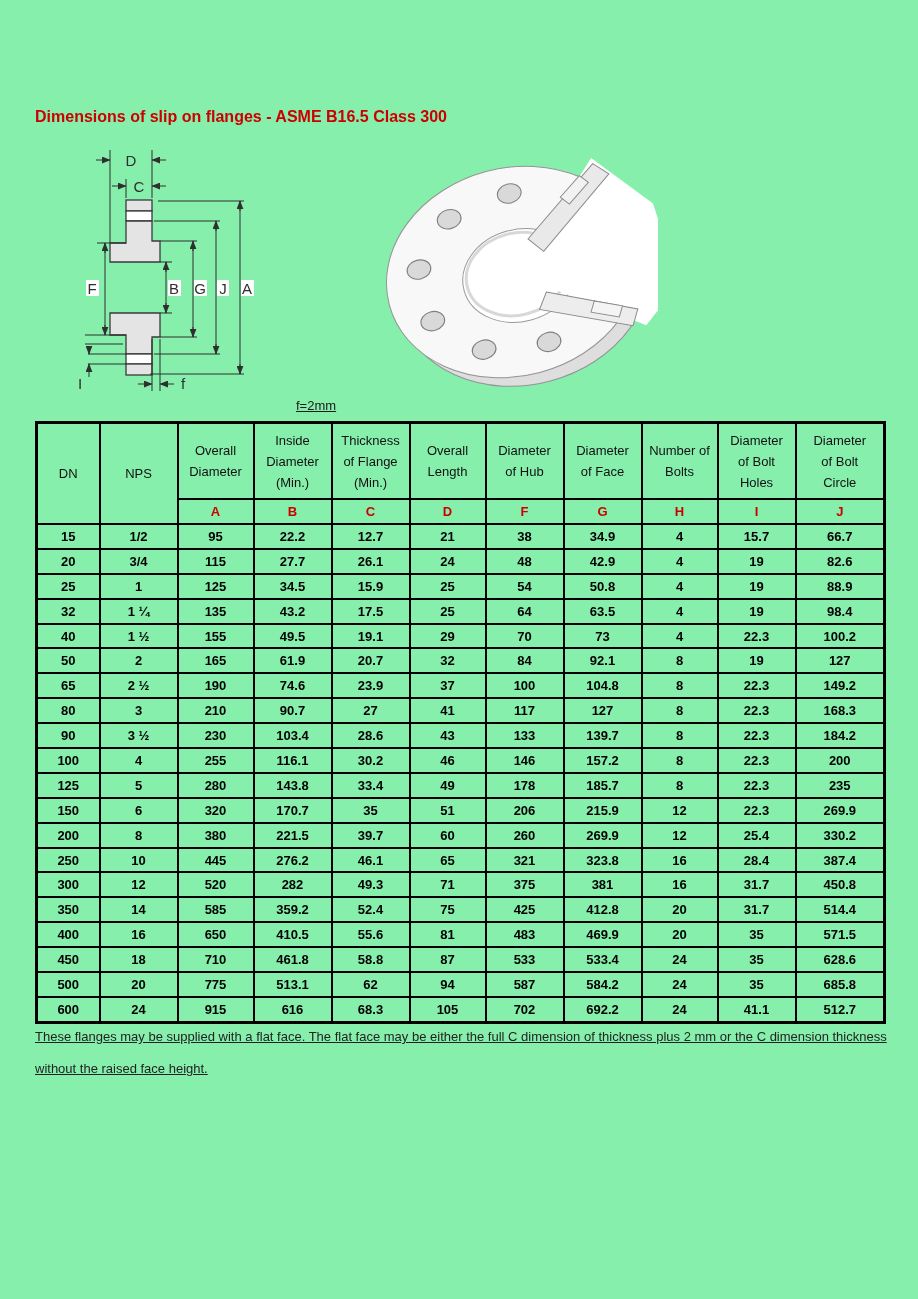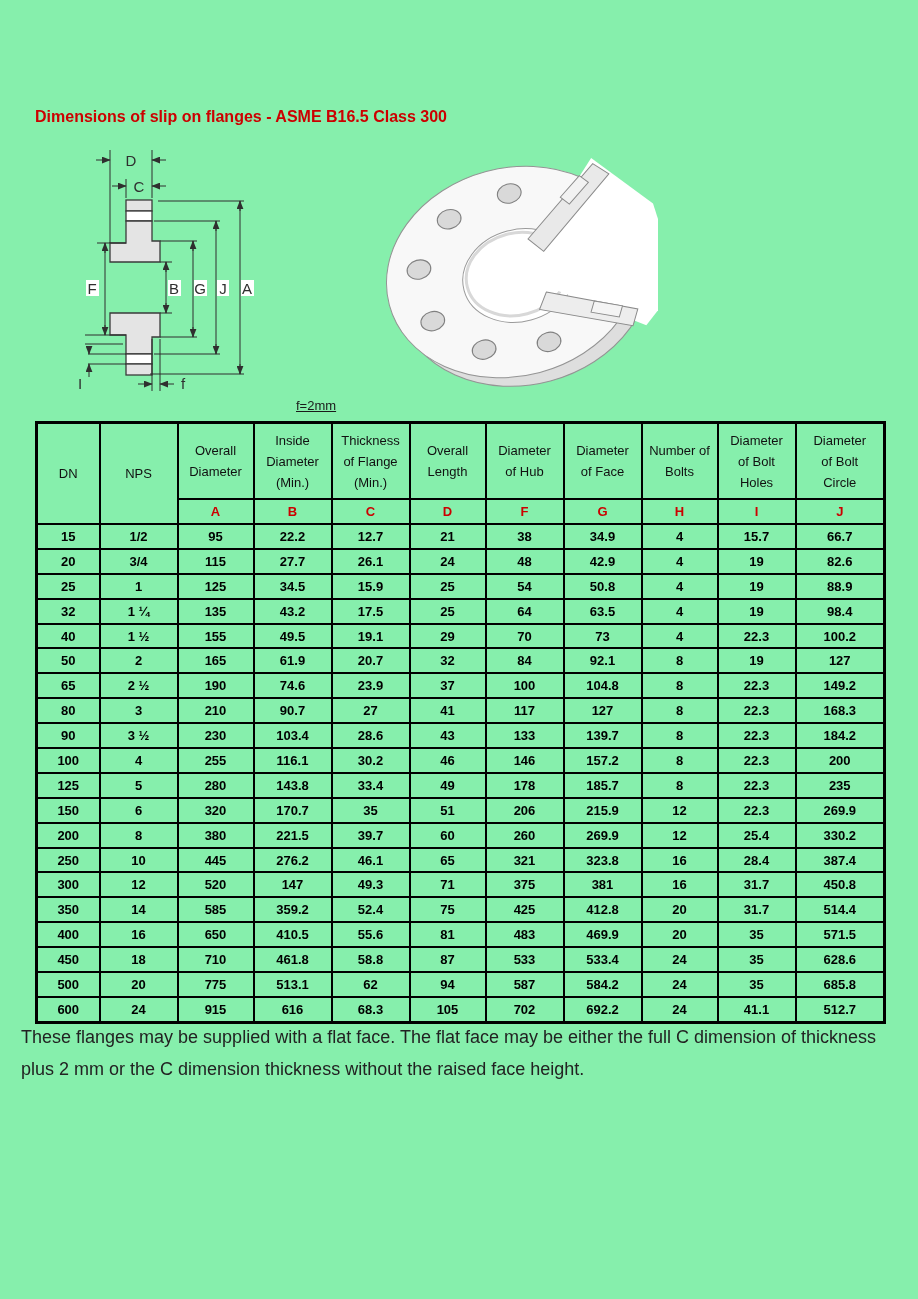--- a/index.html
+++ b/index.html
@@ -28,22 +28,22 @@
     font-weight:normal;font-size:13px;line-height:21px;color:#111;
     white-space:pre-line;height:74px;
   }
   .dim-table th.ltr{
     font-weight:bold;font-size:13px;color:#cc0000;height:23px;
   }
   .dim-table td{
     font-weight:bold;font-size:13px;height:22.9px;color:#000;
   }
   .footer{
-    position:absolute;left:21px;top:1021px;width:856px;margin:0;
-    font-size:18px;line-height:32px;color:#222;
+    position:absolute;left:35px;top:1021px;width:856px;margin:0;
+    font-size:13px;line-height:32px;color:#222;text-decoration:underline;
   }
   .dimtext{font-family:"Liberation Sans","DejaVu Sans",sans-serif;font-size:15px;fill:#2f2f2f;}
 </style>
 </head>
 <body>
 
 <div class="page">
 
   <h1 class="title" style="color: rgb(204, 0, 0);">Dimensions of slip on flanges - ASME B16.5 Class 300</h1>
 
@@ -401,21 +401,21 @@
           <td>321</td>
           <td>323.8</td>
           <td>16</td>
           <td>28.4</td>
           <td>387.4</td>
         </tr>
         <tr>
           <td>300</td>
           <td>12</td>
           <td>520</td>
-          <td>147</td>
+          <td>282</td>
           <td>49.3</td>
           <td>71</td>
           <td>375</td>
           <td>381</td>
           <td>16</td>
           <td>31.7</td>
           <td>450.8</td>
         </tr>
         <tr>
           <td>350</td>

